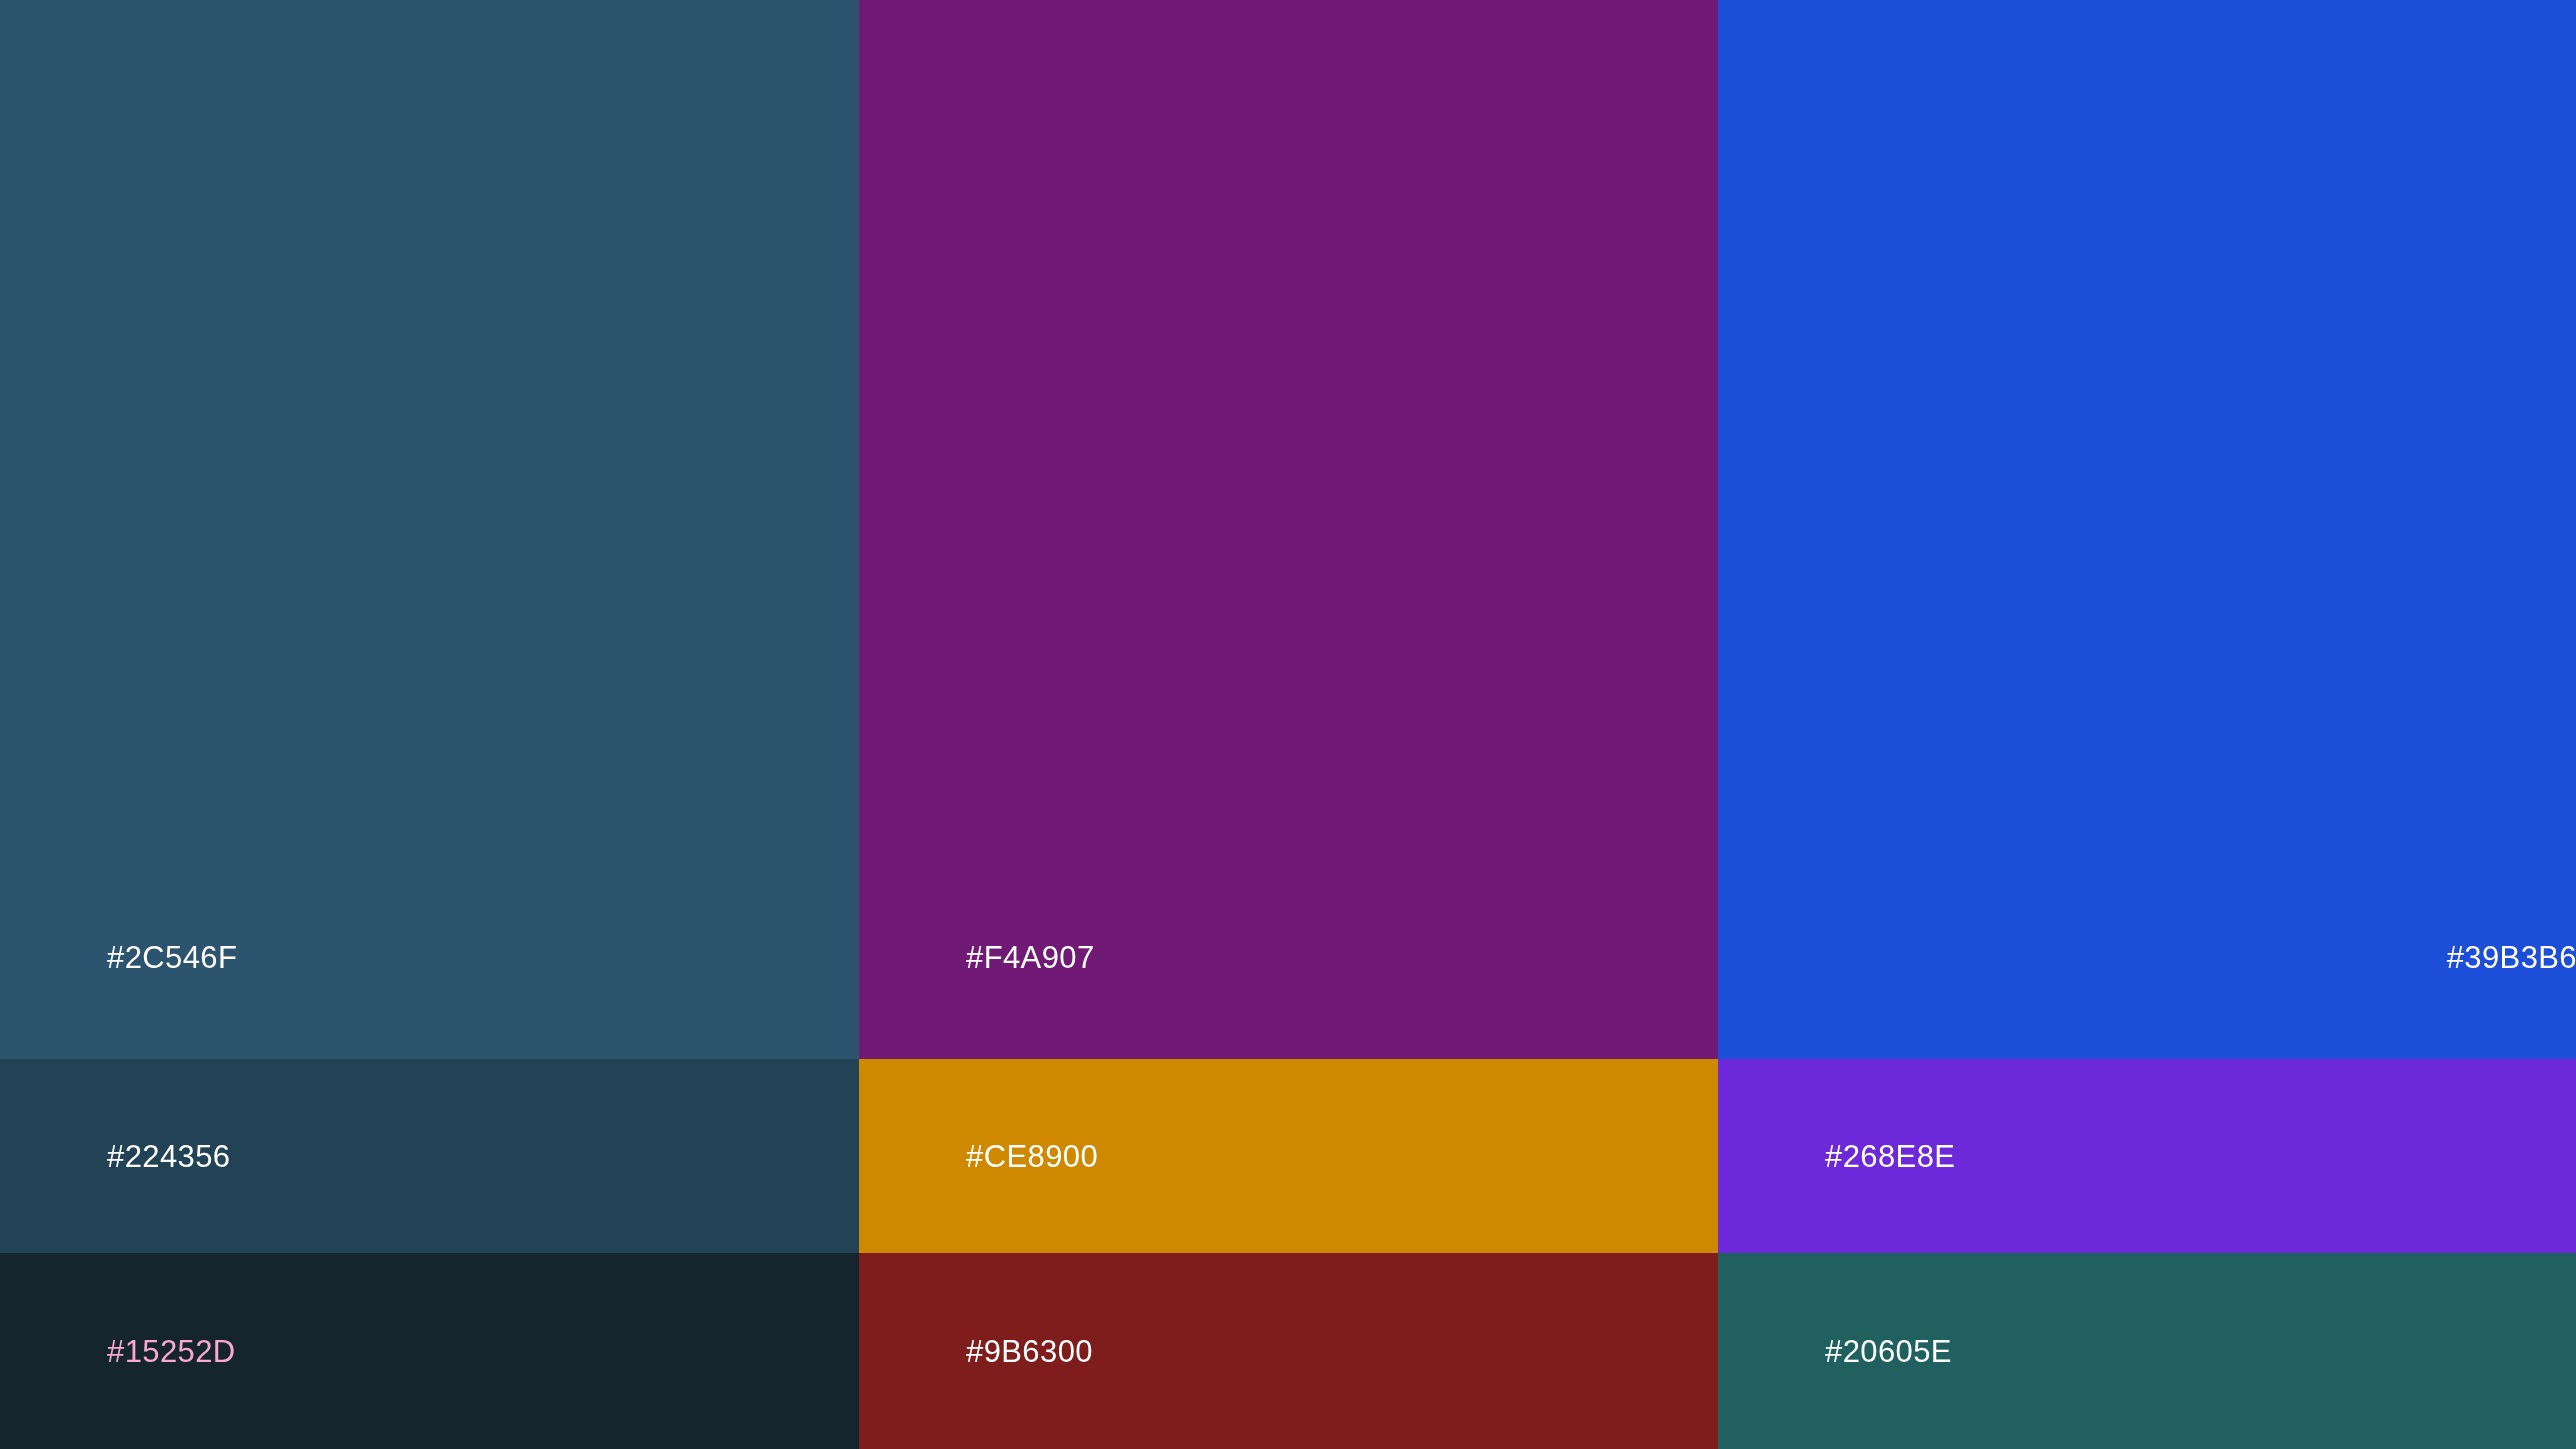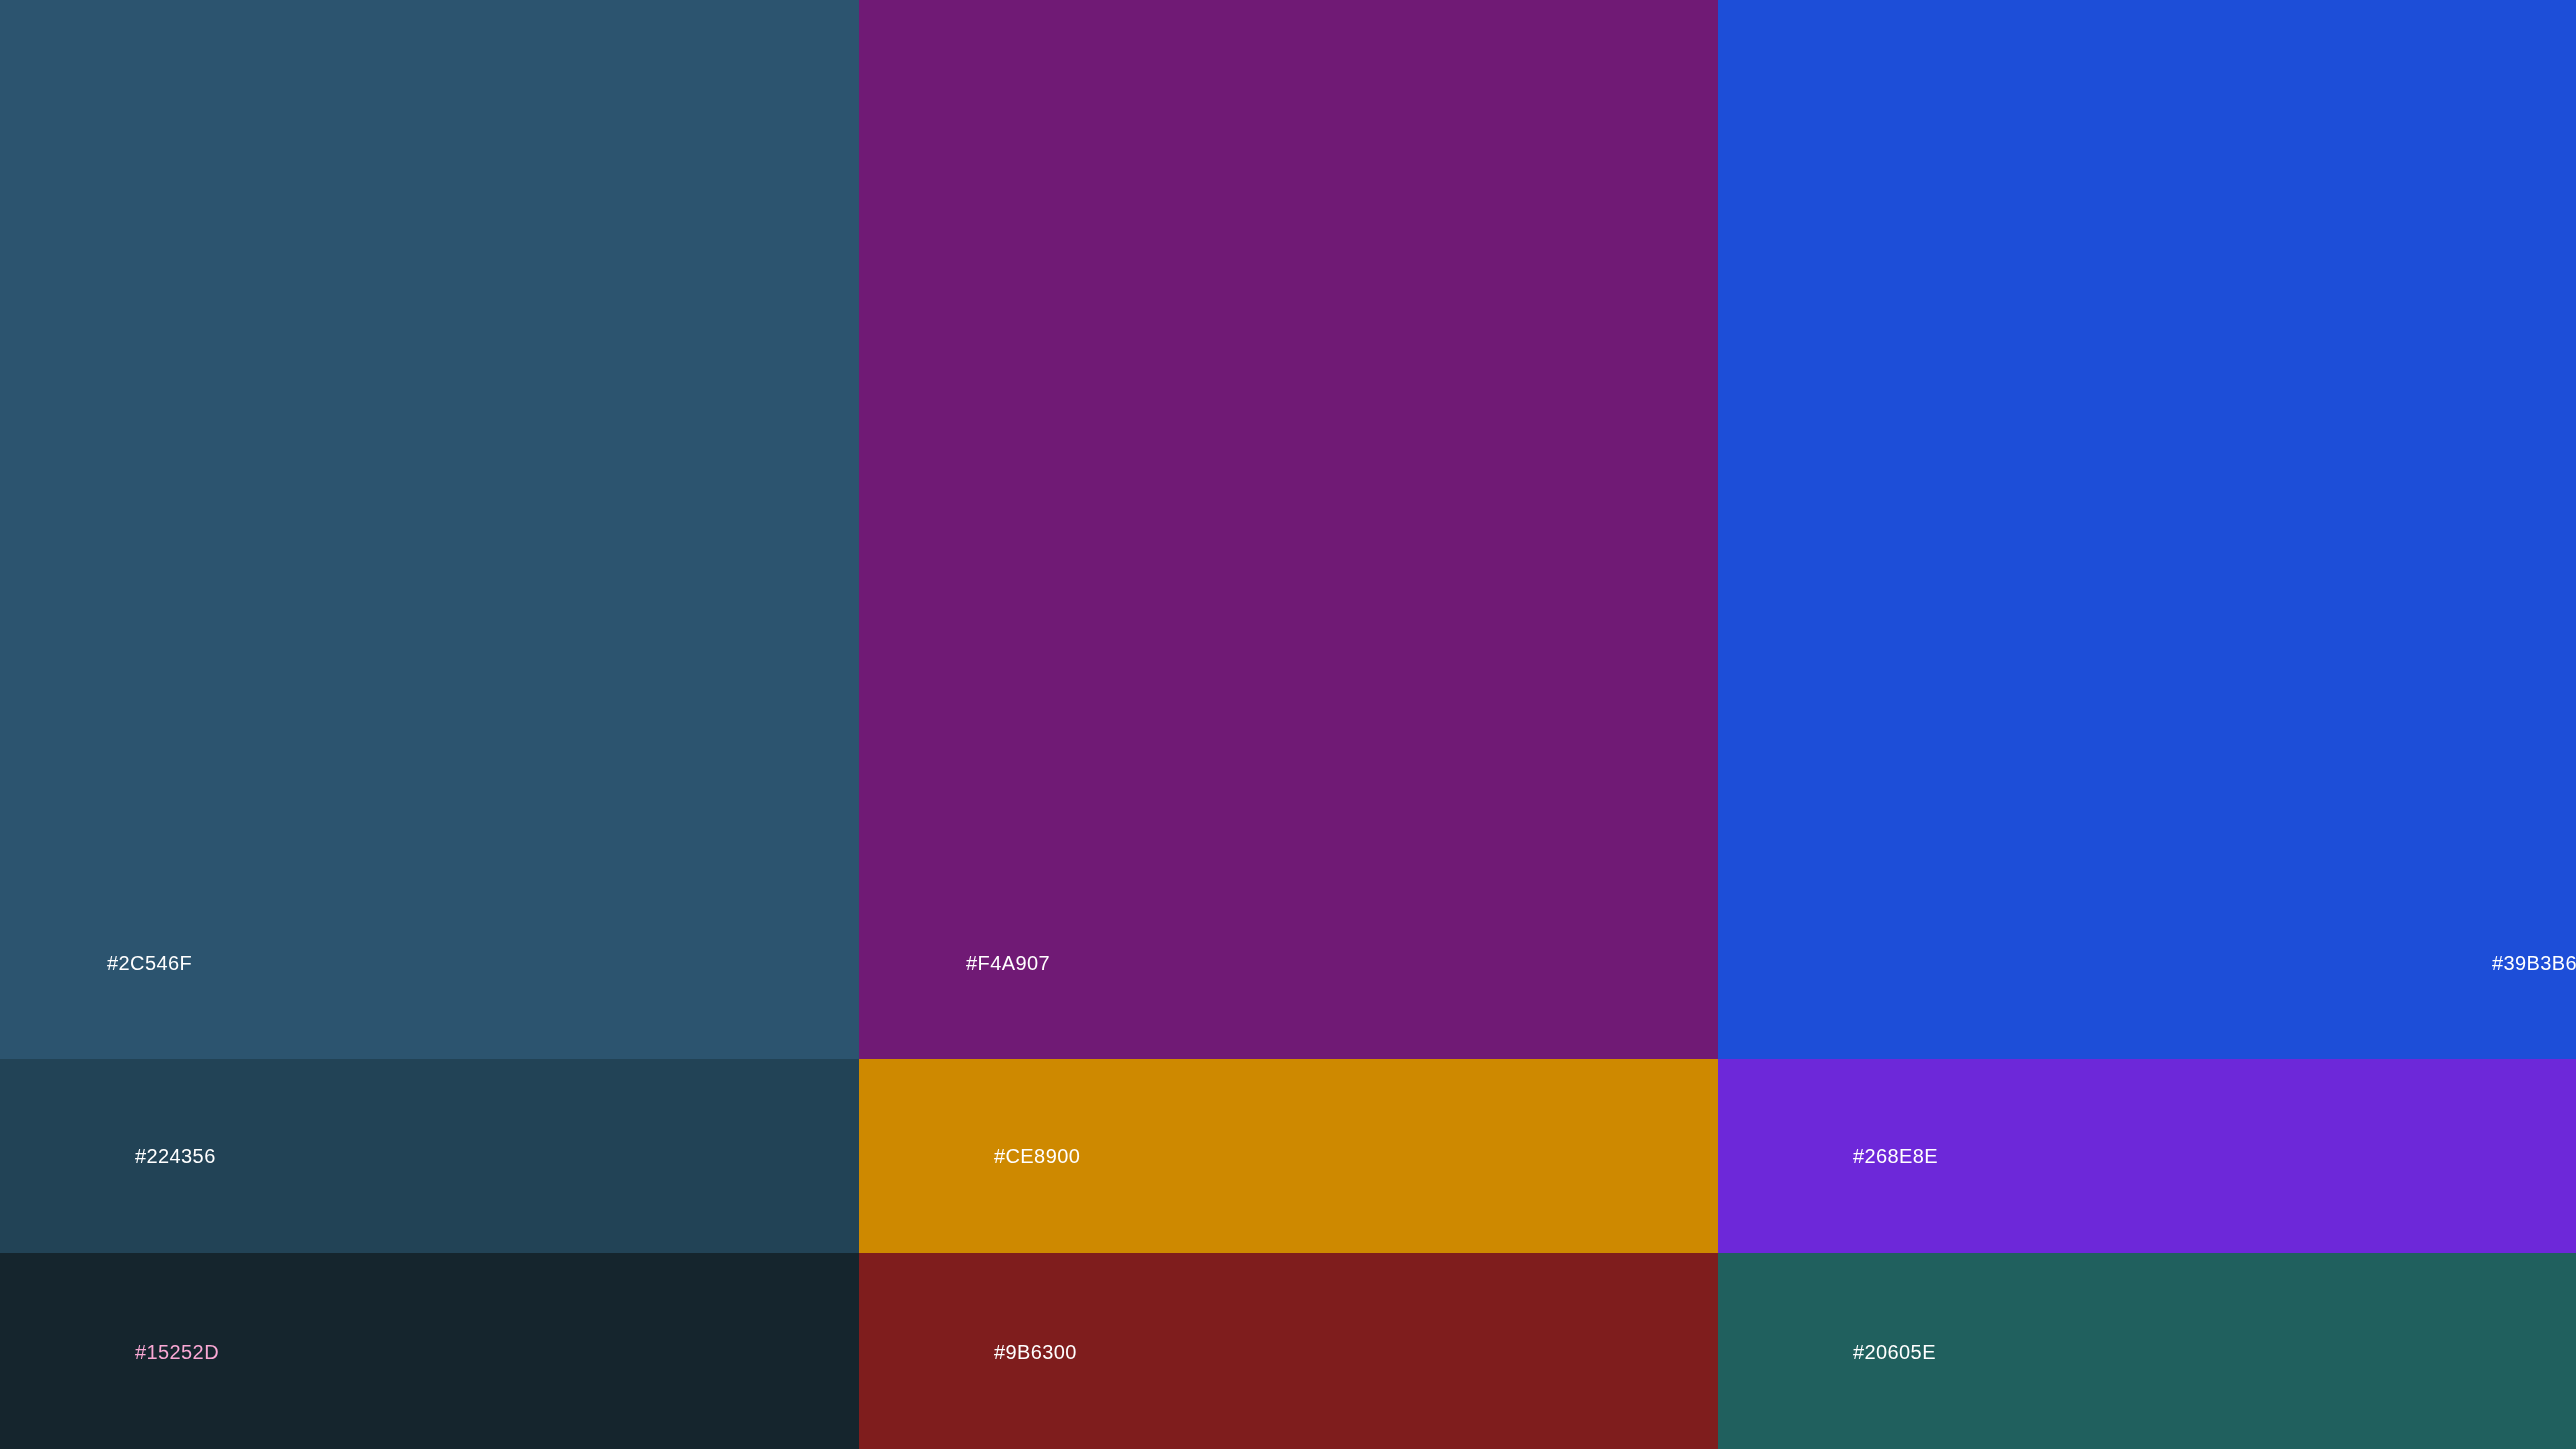--- a/index.html
+++ b/index.html
@@ -30,26 +30,25 @@
 
   
   .swatch.row-tall {
     padding-bottom: 86px;
   }
 
   
   .swatch.row-short {
     align-items: center;
     padding-bottom: 0;
-    padding-left: 28px;
   }
 
   .swatch-label {
     font-family: "Liberation Sans", "DejaVu Sans", sans-serif;
-    font-size: 20px;
+    font-size: 31px;
     font-weight: 400;
     letter-spacing: 0.4px;
     color: #FFFFFF;
     margin-left: 107px;
     line-height: 1;
     white-space: nowrap;
     user-select: none;
   }
 </style>
 </head>

